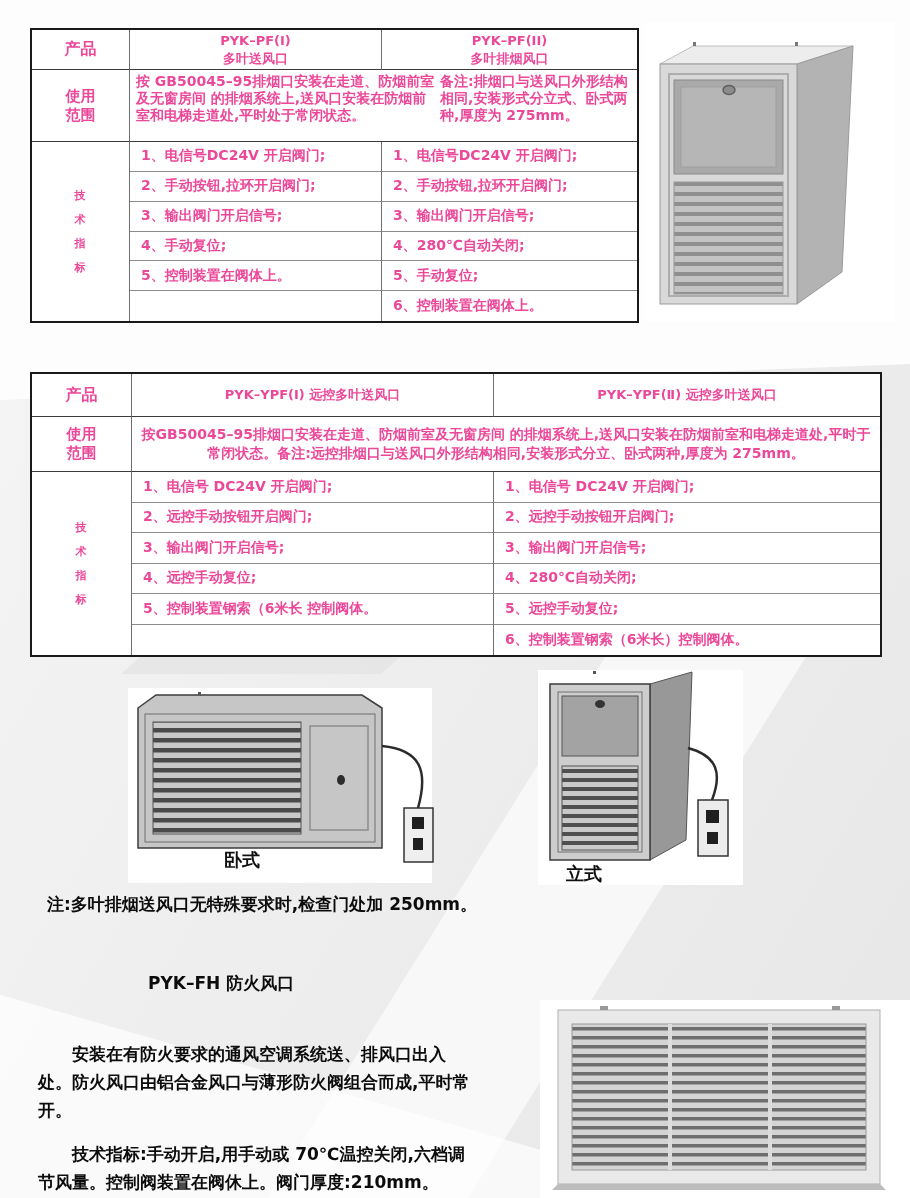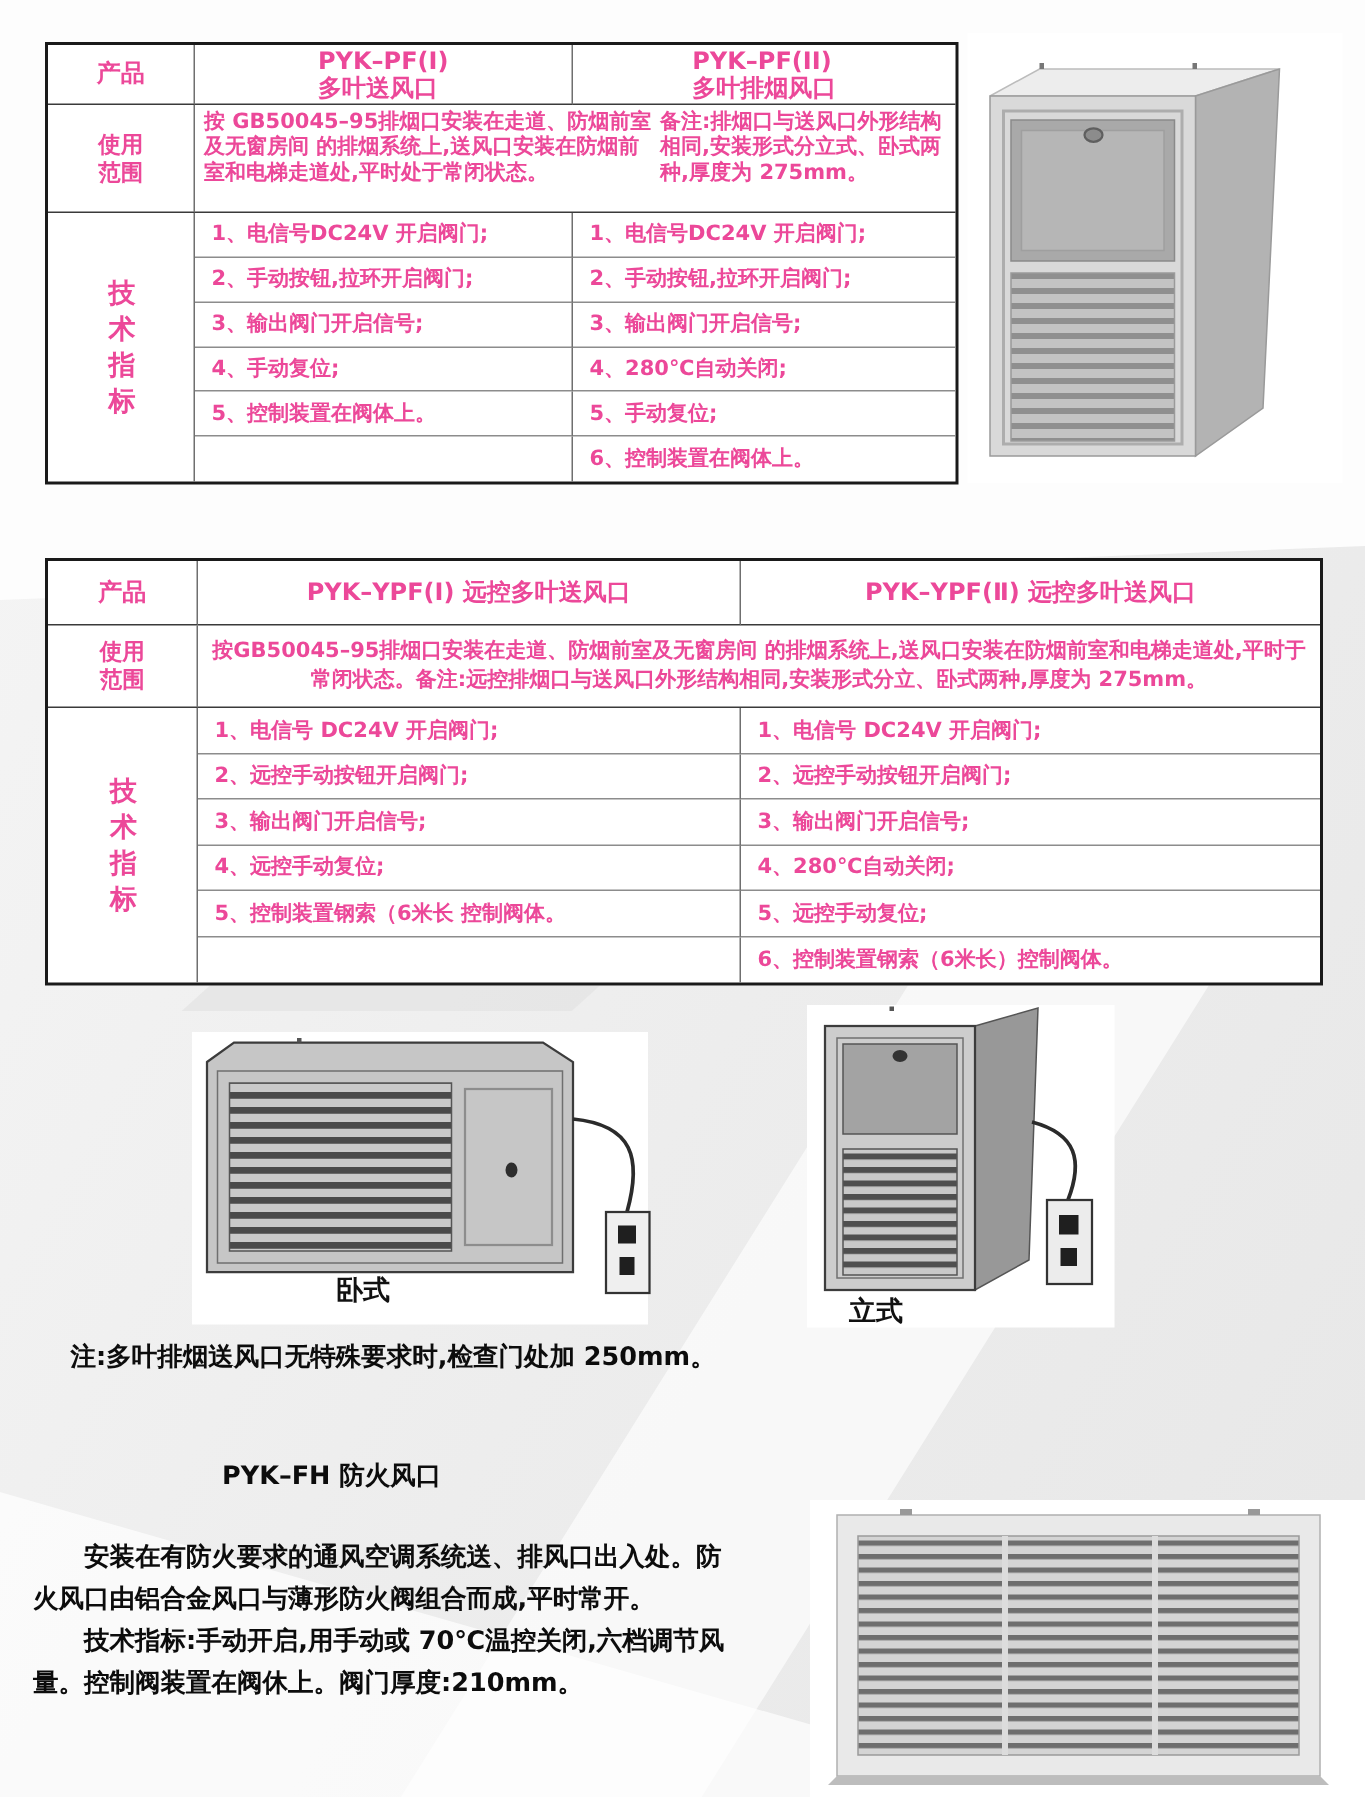--- a/index.html
+++ b/index.html
@@ -10,39 +10,39 @@
   .layer{position:absolute;z-index:2;}
   
   .spec-table{position:absolute;background:#fff;border:2px solid #1a1a1a;display:grid;
               color:#ec4899;font-weight:700;}
   .cell{border-right:1px solid #6f6f6f;border-bottom:1px solid #8c8c8c;
         display:flex;align-items:center;justify-content:center;box-sizing:border-box;}
   .cell.sec{border-bottom-color:#3a3a3a;}
   .cell.er{border-right:none;}
   .cell.eb{border-bottom:none;}
   .cell.item{justify-content:flex-start;padding-left:11px;font-size:14px;}
-  .title{font-size:16px;line-height:18px;}
-  .vlabel{width:1.1em;word-break:break-all;text-align:right;line-height:24px;font-size:18px;}
+  .title{font-size:13px;line-height:18px;text-align:center;}
+  .vlabel{width:1.1em;word-break:break-all;text-align:left;line-height:24px;font-size:11px;}
   .wlabel{width:2.2em;word-break:break-all;text-align:center;line-height:19px;font-size:15px;}
   .usage-left{flex-direction:row;justify-content:flex-start;align-items:flex-start;
               padding:3px 6px;font-size:14px;line-height:17px;}
   .usage-center{padding:2px 8px;font-size:14px;line-height:19px;text-align:center;}
   .t1{left:30px;top:28px;width:605px;height:291px;
       grid-template-columns:98px 252px 1fr;grid-template-rows:40px 72px repeat(6,1fr);}
   .t2{left:30px;top:372px;width:848px;height:281px;
       grid-template-columns:100px 362px 1fr;grid-template-rows:43px 55px repeat(6,1fr);}
   
   .fig{position:absolute;background:#fff;}
   .caption{position:absolute;font-size:18px;font-weight:700;color:#111;}
   
   .note{position:absolute;left:47px;top:893px;font-size:17px;font-weight:700;color:#0c0c0c;}
   .heading{position:absolute;left:148px;top:972px;font-size:17px;font-weight:700;color:#0c0c0c;}
   .paras{position:absolute;left:22px;top:1024px;width:466px;font-size:17px;line-height:28px;
          font-weight:700;color:#0c0c0c;}
-  .paras p{margin:0;text-indent:2em;}
+  .paras p{margin:16px;text-indent:2em;}
 </style>
 </head>
 <body>
 
 <div id="page">
 
   <div class="bg" style="left:0;top:0;width:910px;height:400px;background:#fdfdfd;
               clip-path:polygon(0 0,100% 0,100% 91%,0 100%);"></div>
   <div class="bg" style="left:140px;top:640px;width:260px;height:34px;background:#e2e2e2;
               transform:skewX(-48deg);opacity:.65;"></div>

